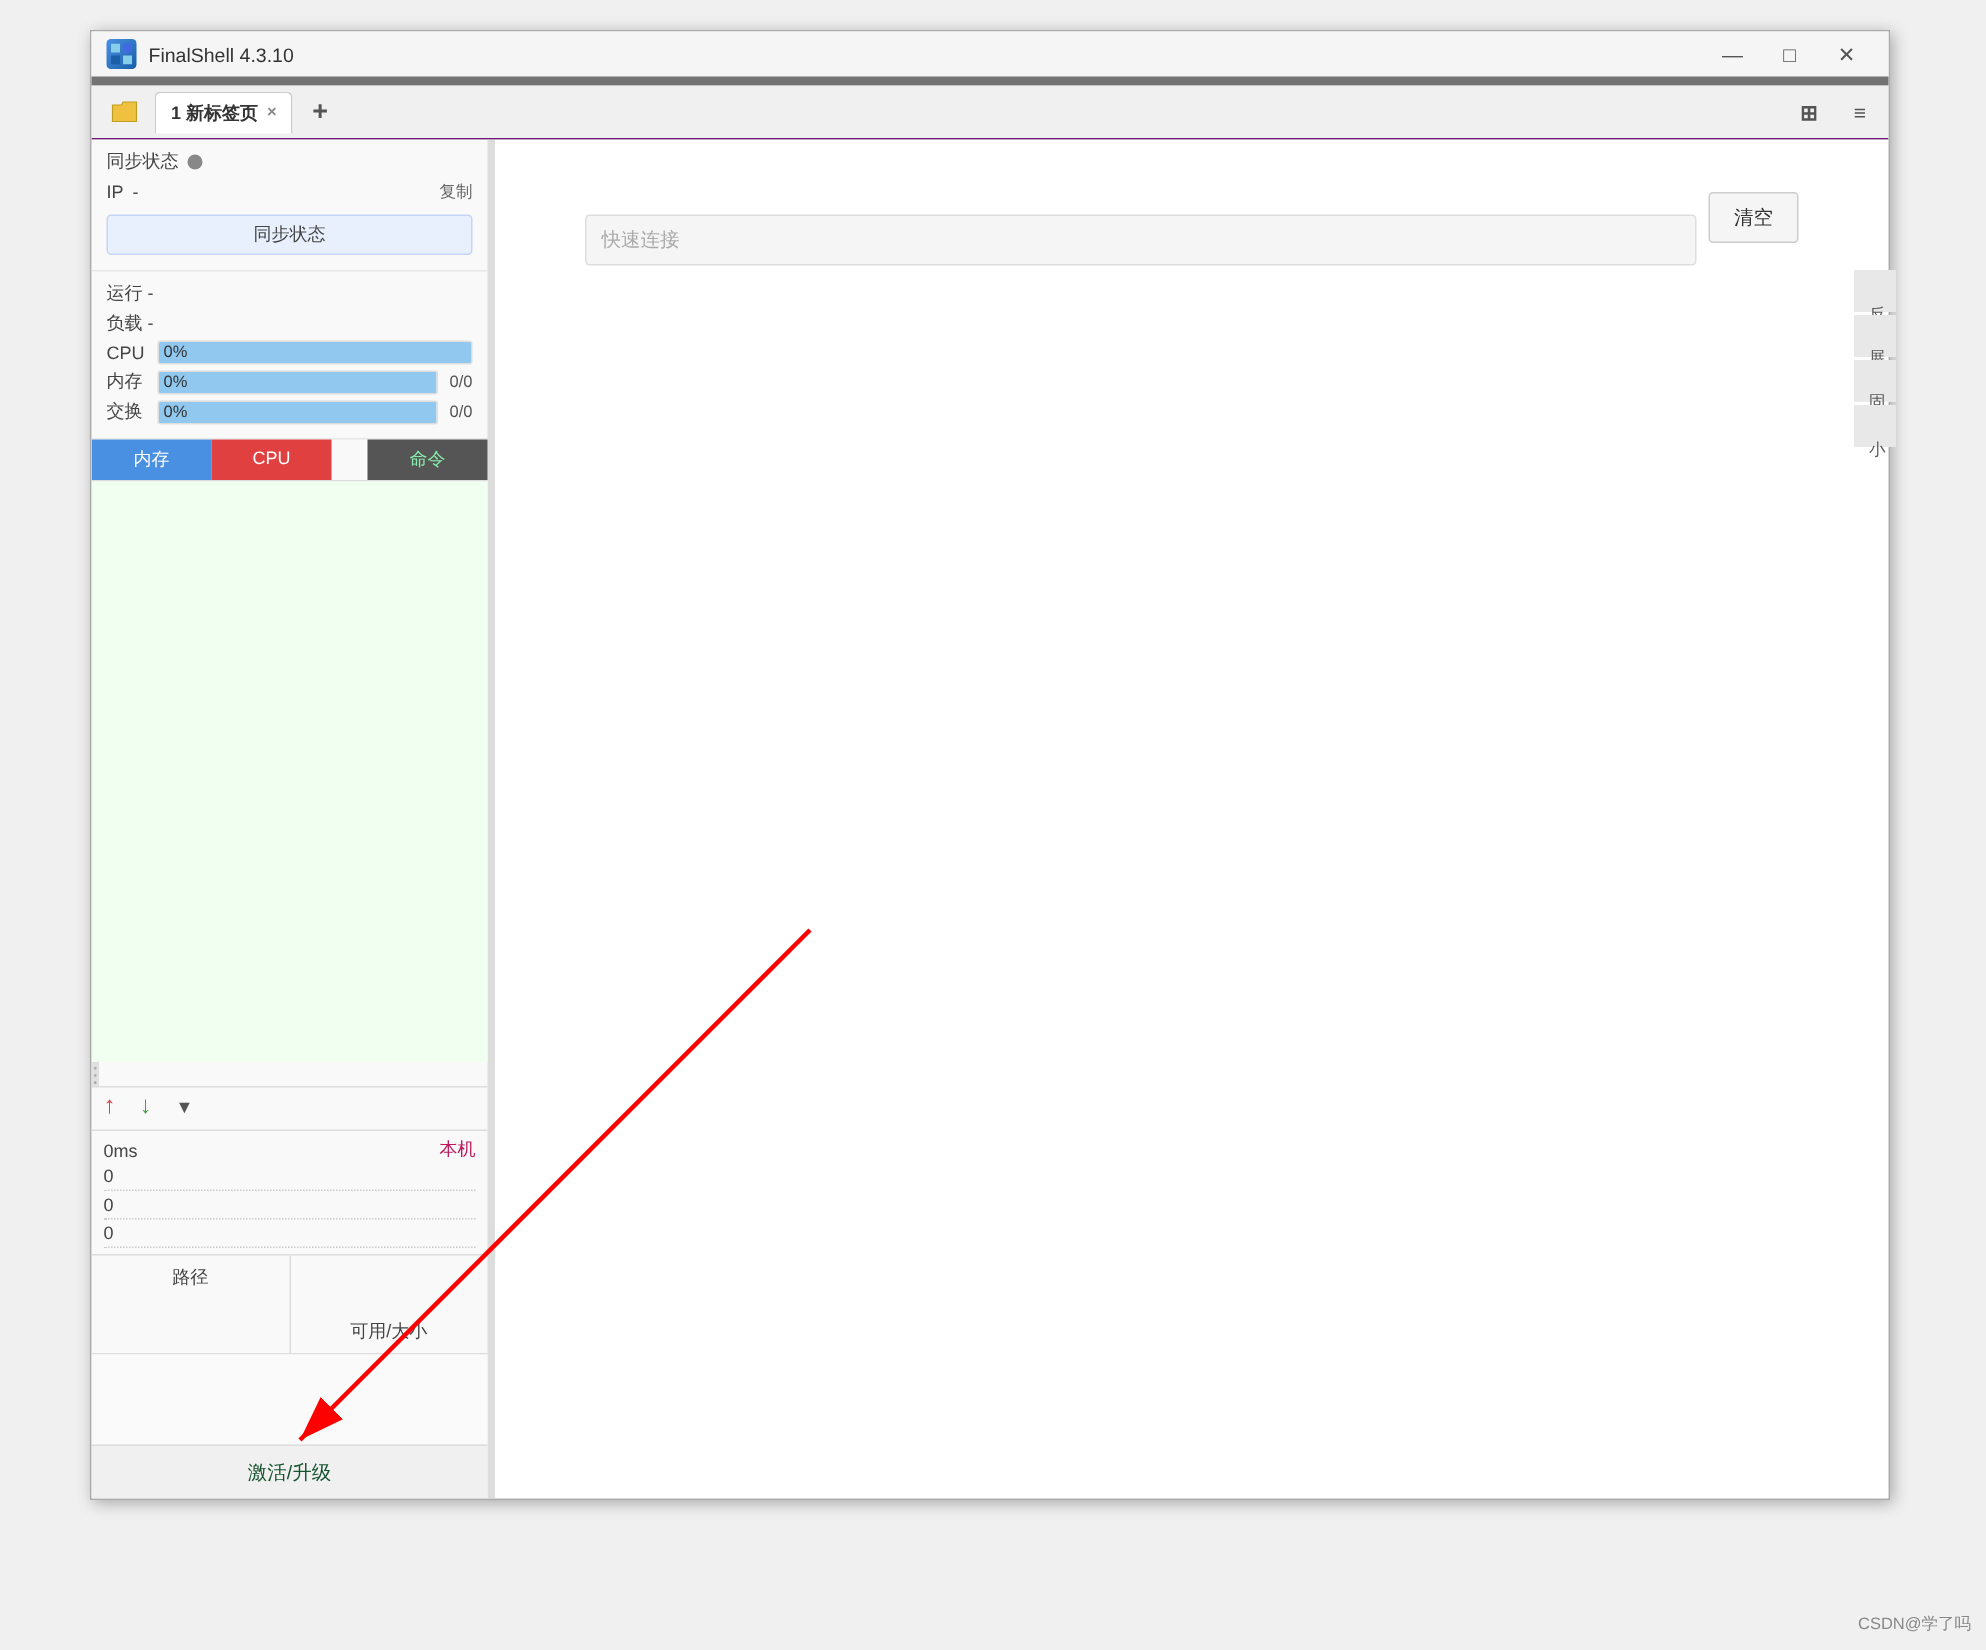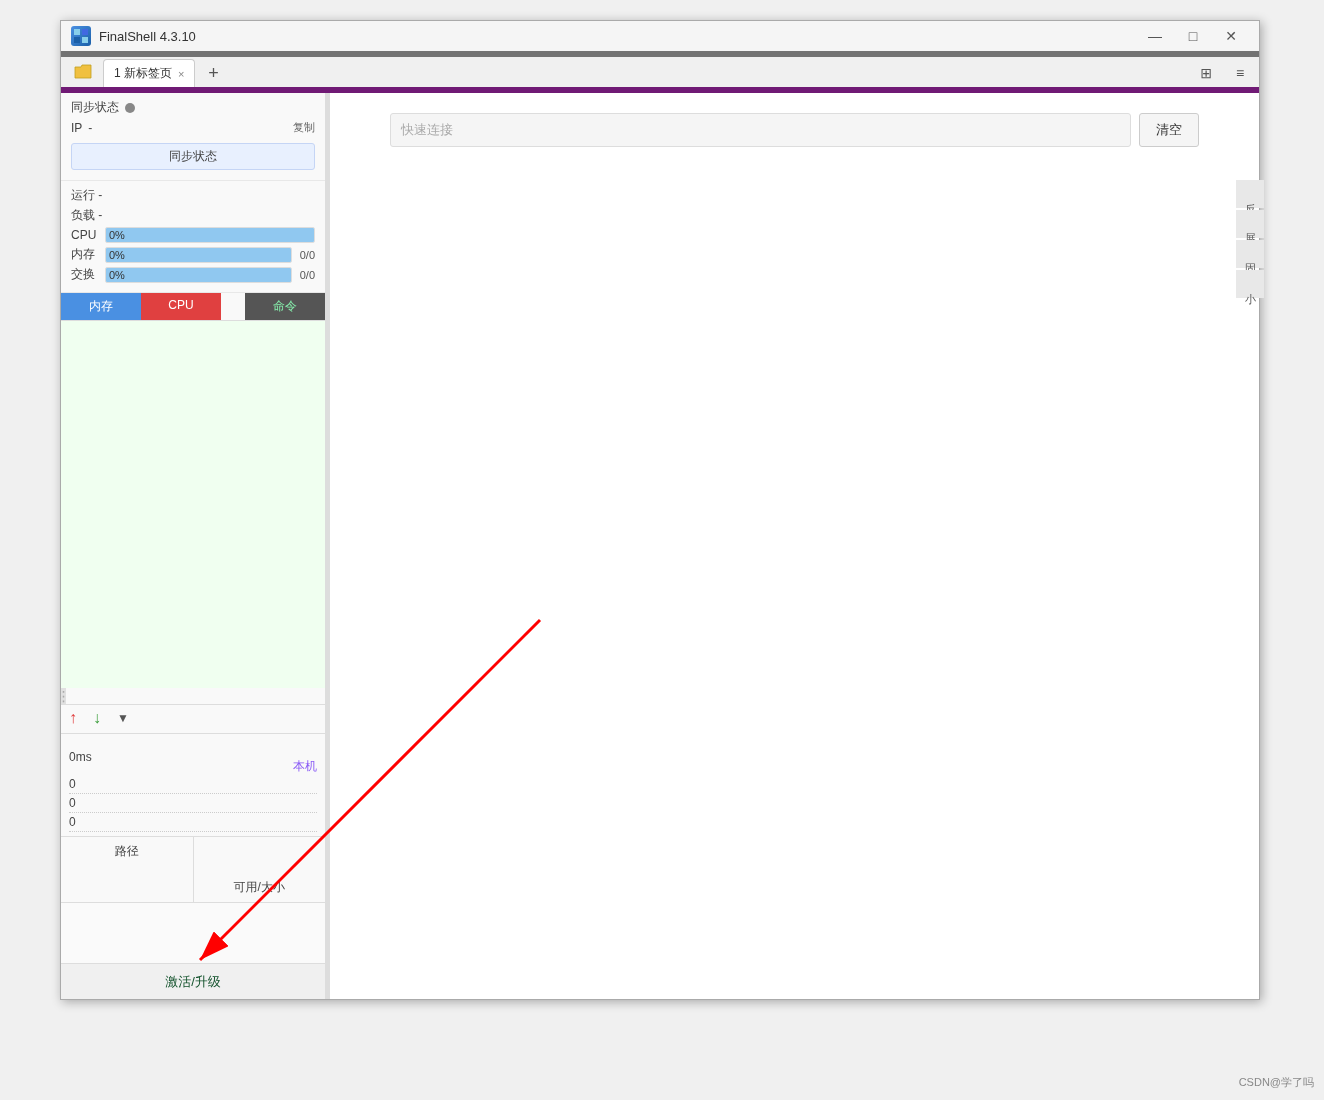--- a/index.html
+++ b/index.html
@@ -83,26 +83,27 @@
       background: #f9f9f9;
       border-right: 1px solid #ddd;
       display: flex;
       flex-direction: column;
       flex-shrink: 0;
     }
 
     
     .tabbar {
       display: flex;
-      align-items: flex-end;
+      align-items: center;
       height: 36px;
       background: #f0f0f0;
-      border-bottom: 6px solid #701a75;
+      border-bottom: 1px solid #701a75;
       padding: 0 4px;
       flex-shrink: 0;
+      font-weight: bold;
     }
     .tab-folder-btn {
       width: 36px;
       height: 30px;
       display: flex;
       align-items: center;
       justify-content: center;
       cursor: pointer;
       color: #555;
       font-size: 16px;
@@ -296,23 +297,22 @@
     }
     .ping-header {
       display: flex;
       align-items: center;
       justify-content: space-between;
       font-size: 12px;
       color: #444;
       margin-bottom: 2px;
     }
     .ping-local {
-      color: #8b5cf6;
-      cursor: pointer;
-      margin-top: 20px;
+      color: #be185d;
+      cursor: pointer;
     }
     .ping-values {
       display: flex;
       flex-direction: column;
       gap: 2px;
     }
     .ping-value-row {
       font-size: 12px;
       color: #444;
       border-bottom: 1px dotted #ccc;
@@ -376,20 +376,21 @@
       flex: 1;
       height: 34px;
       background: #f5f5f5;
       border: 1px solid #ddd;
       border-radius: 3px;
       padding: 0 10px;
       font-size: 13px;
       color: #444;
       display: flex;
       align-items: center;
+      margin-top: 30px;
     }
     .quick-connect-btn {
       height: 34px;
       padding: 0 16px;
       background: #f5f5f5;
       border: 1px solid #ccc;
       border-radius: 3px;
       font-size: 13px;
       color: #333;
       cursor: pointer;

